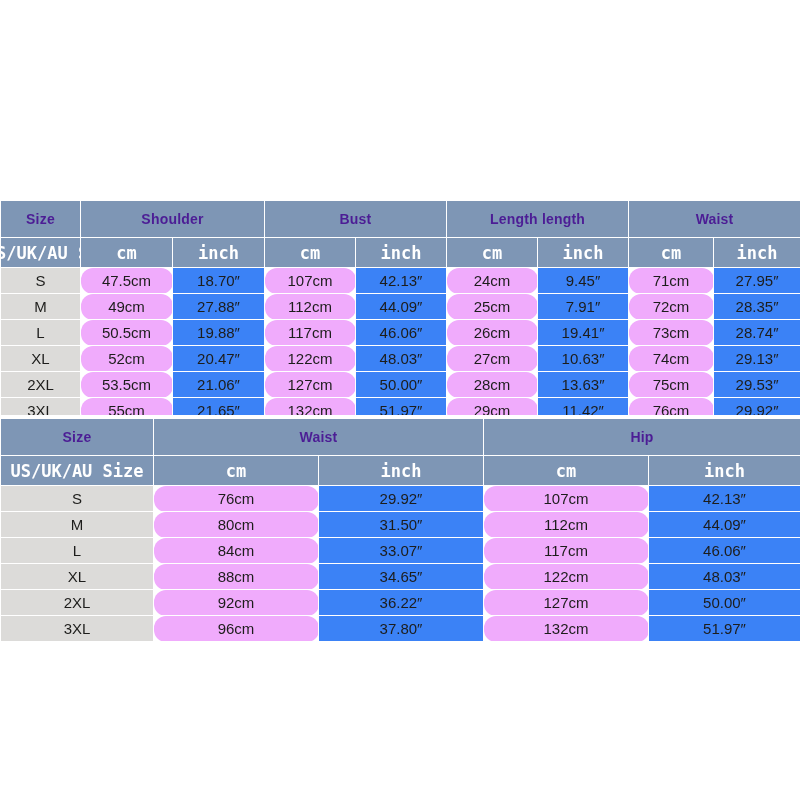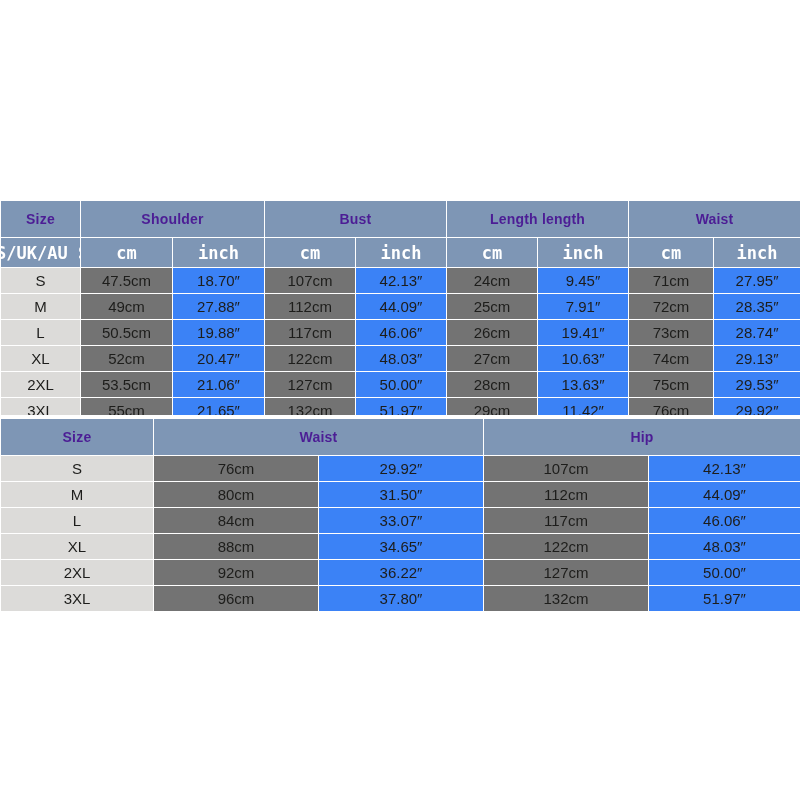--- a/index.html
+++ b/index.html
@@ -96,22 +96,23 @@
     border-bottom: 1px solid #ffffff;
     border-left: 1px solid #ffffff;
     border-right: 1px solid #ffffff;
   }
   td.cell-size {
     background: #dcdbd9;
     color: #2b2b2b;
     font-size: 15px;
   }
   td.cell-cm {
-    background: #737373;
+    background: #f0abfc;
     color: #1d1d1b;
+    border-radius: 12px;
   }
   td.cell-inch {
     background: #3b82f6;
     color: #1d1d1b;
   }
 
   
   #table-gap {
     position: absolute;
     left: 0;
@@ -258,20 +259,37 @@
           <col style="width: 165px;">
           <col style="width: 165px;">
           <col style="width: 152px;">
         </colgroup>
       <thead>
         <tr id="lower-group-row" class="hdr-group">
             <th colspan="1">Size</th>
             <th colspan="2">Waist</th>
             <th colspan="2">Hip</th>
           </tr>
+        <tr id="lower-sub-row" class="hdr-sub">
+            <th>
+              <span class="sub-label-clip">US/UK/AU Size</span>
+            </th>
+            <th>
+              <span class="sub-label-clip">cm</span>
+            </th>
+            <th>
+              <span class="sub-label-clip">inch</span>
+            </th>
+            <th>
+              <span class="sub-label-clip">cm</span>
+            </th>
+            <th>
+              <span class="sub-label-clip">inch</span>
+            </th>
+          </tr>
       </thead>
       <tbody id="lower-body">
           <tr class="data-row">
             <td class="cell-size">S</td>
             <td class="cell-cm">76cm</td>
             <td class="cell-inch">29.92″</td>
             <td class="cell-cm">107cm</td>
             <td class="cell-inch">42.13″</td>
           </tr>
           <tr class="data-row">

